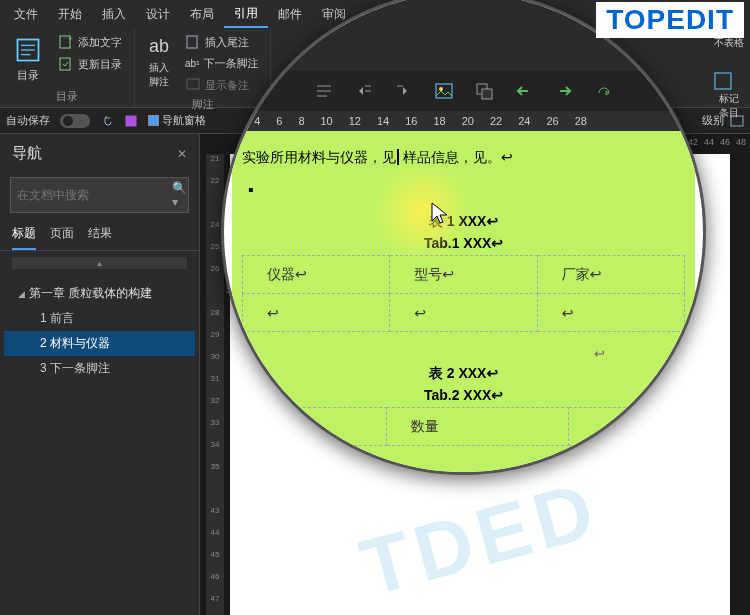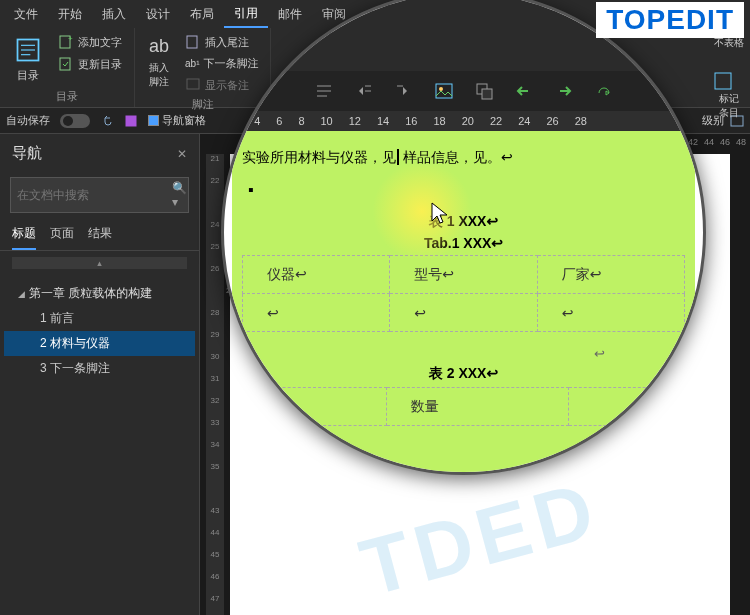--- a/index.html
+++ b/index.html
@@ -334,20 +334,21 @@
         <tr>
               <td>↩</td>
               <td>↩</td>
               <td>↩</td>
             </tr>
       </tbody>
         </table>
       <div class="tbl-sep"></div>
       <div style="text-align:right;padding-right:80px;font-size:13px;color:#666">↩</div>
       <div class="mag-caption"><span>表 2 XXX</span>↩</div>
+      <div class="mag-caption"><span>Tab.2 XXX</span>↩</div>
       <table class="mag-table">
         <tbody>
             <tr>
           <td>↩</td>
           <td><span>数量</span></td>
           <td></td>
         </tr>
       </tbody>
         </table>
       <svg class="cursor-arrow" style="left:198px; top:70px" viewBox="0 0 20 26">

